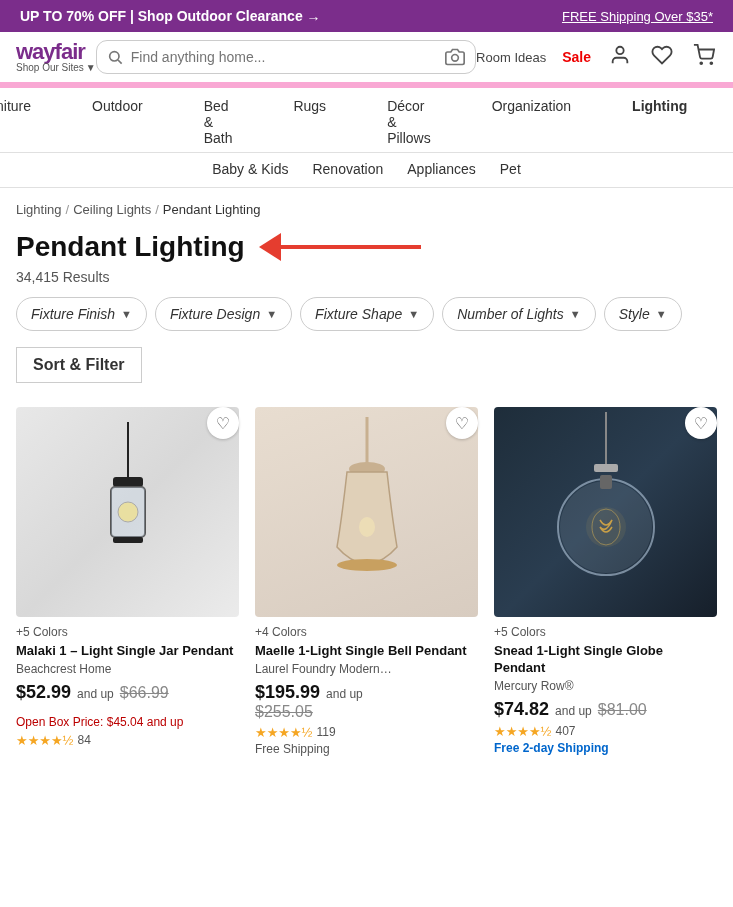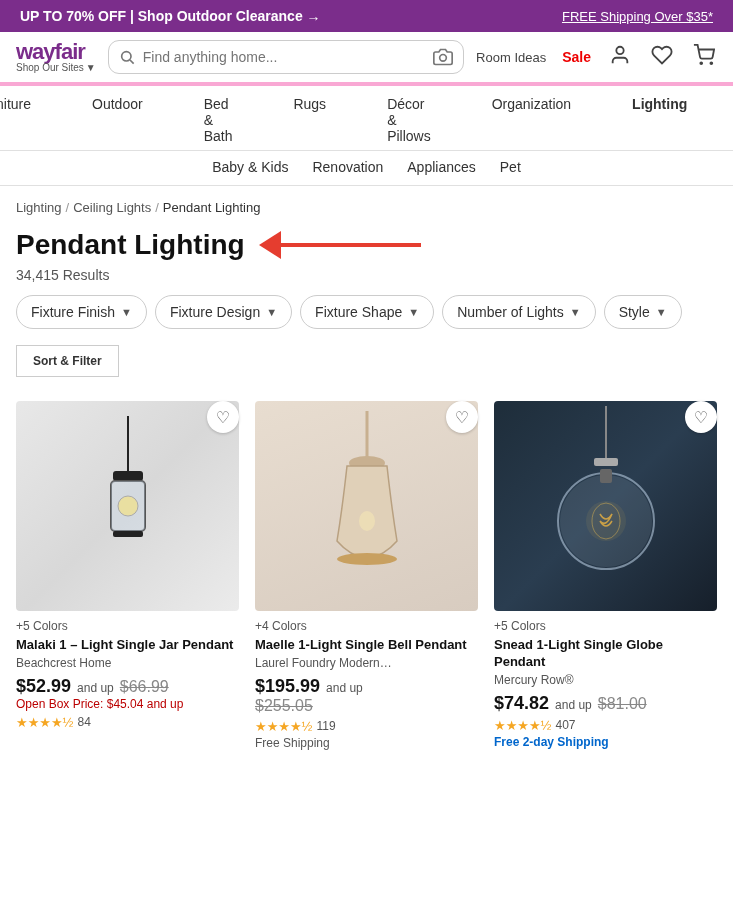--- a/index.html
+++ b/index.html
@@ -22,22 +22,21 @@
       font-size: 13px;
       font-weight: 400;
       text-decoration: underline;
     }
 
     
     .header {
       display: flex;
       align-items: center;
       padding: 8px 16px;
-      border-bottom: 4px solid #f9a8d4;
-      gap: 12px;
+      border-bottom: 6px solid #f9a8d4;
     }
     .logo {
       display: flex;
       flex-direction: column;
       line-height: 1;
     }
     .logo-sub {
       font-size: 10px;
       color: #555;
       display: flex;
@@ -175,29 +174,30 @@
       background: #fff;
       border-radius: 20px;
       padding: 8px 14px;
       font-size: 14px;
       font-weight: 500;
       cursor: pointer;
       display: flex;
       align-items: center;
       gap: 6px;
       color: #333;
+      font-style: italic;
     }
     .chevron { font-size: 11px; color: #555; }
 
     .sort-filter-btn {
       border: 1.5px solid #ccc;
       background: #fff;
       border-radius: 0;
       padding: 8px 16px;
-      font-size: 12px;
+      font-size: 16px;
       font-weight: 600;
       cursor: pointer;
       color: #333;
     }
     .sort-filter-row {
       padding: 4px 16px 16px;
     }
 
     
     .product-grid {
@@ -268,21 +268,21 @@
       color: #555;
     }
     .price-original {
       font-size: 16px;
       color: #888;
       text-decoration: line-through;
     }
     .open-box {
       font-size: 12px;
       color: #b00;
-      margin-top: 0;
+      margin-top: 12px;
     }
     .stars-row {
       display: flex;
       align-items: center;
       gap: 4px;
       margin-top: 4px;
     }
     .stars {
       color: #f5a623;
       font-size: 13px;

